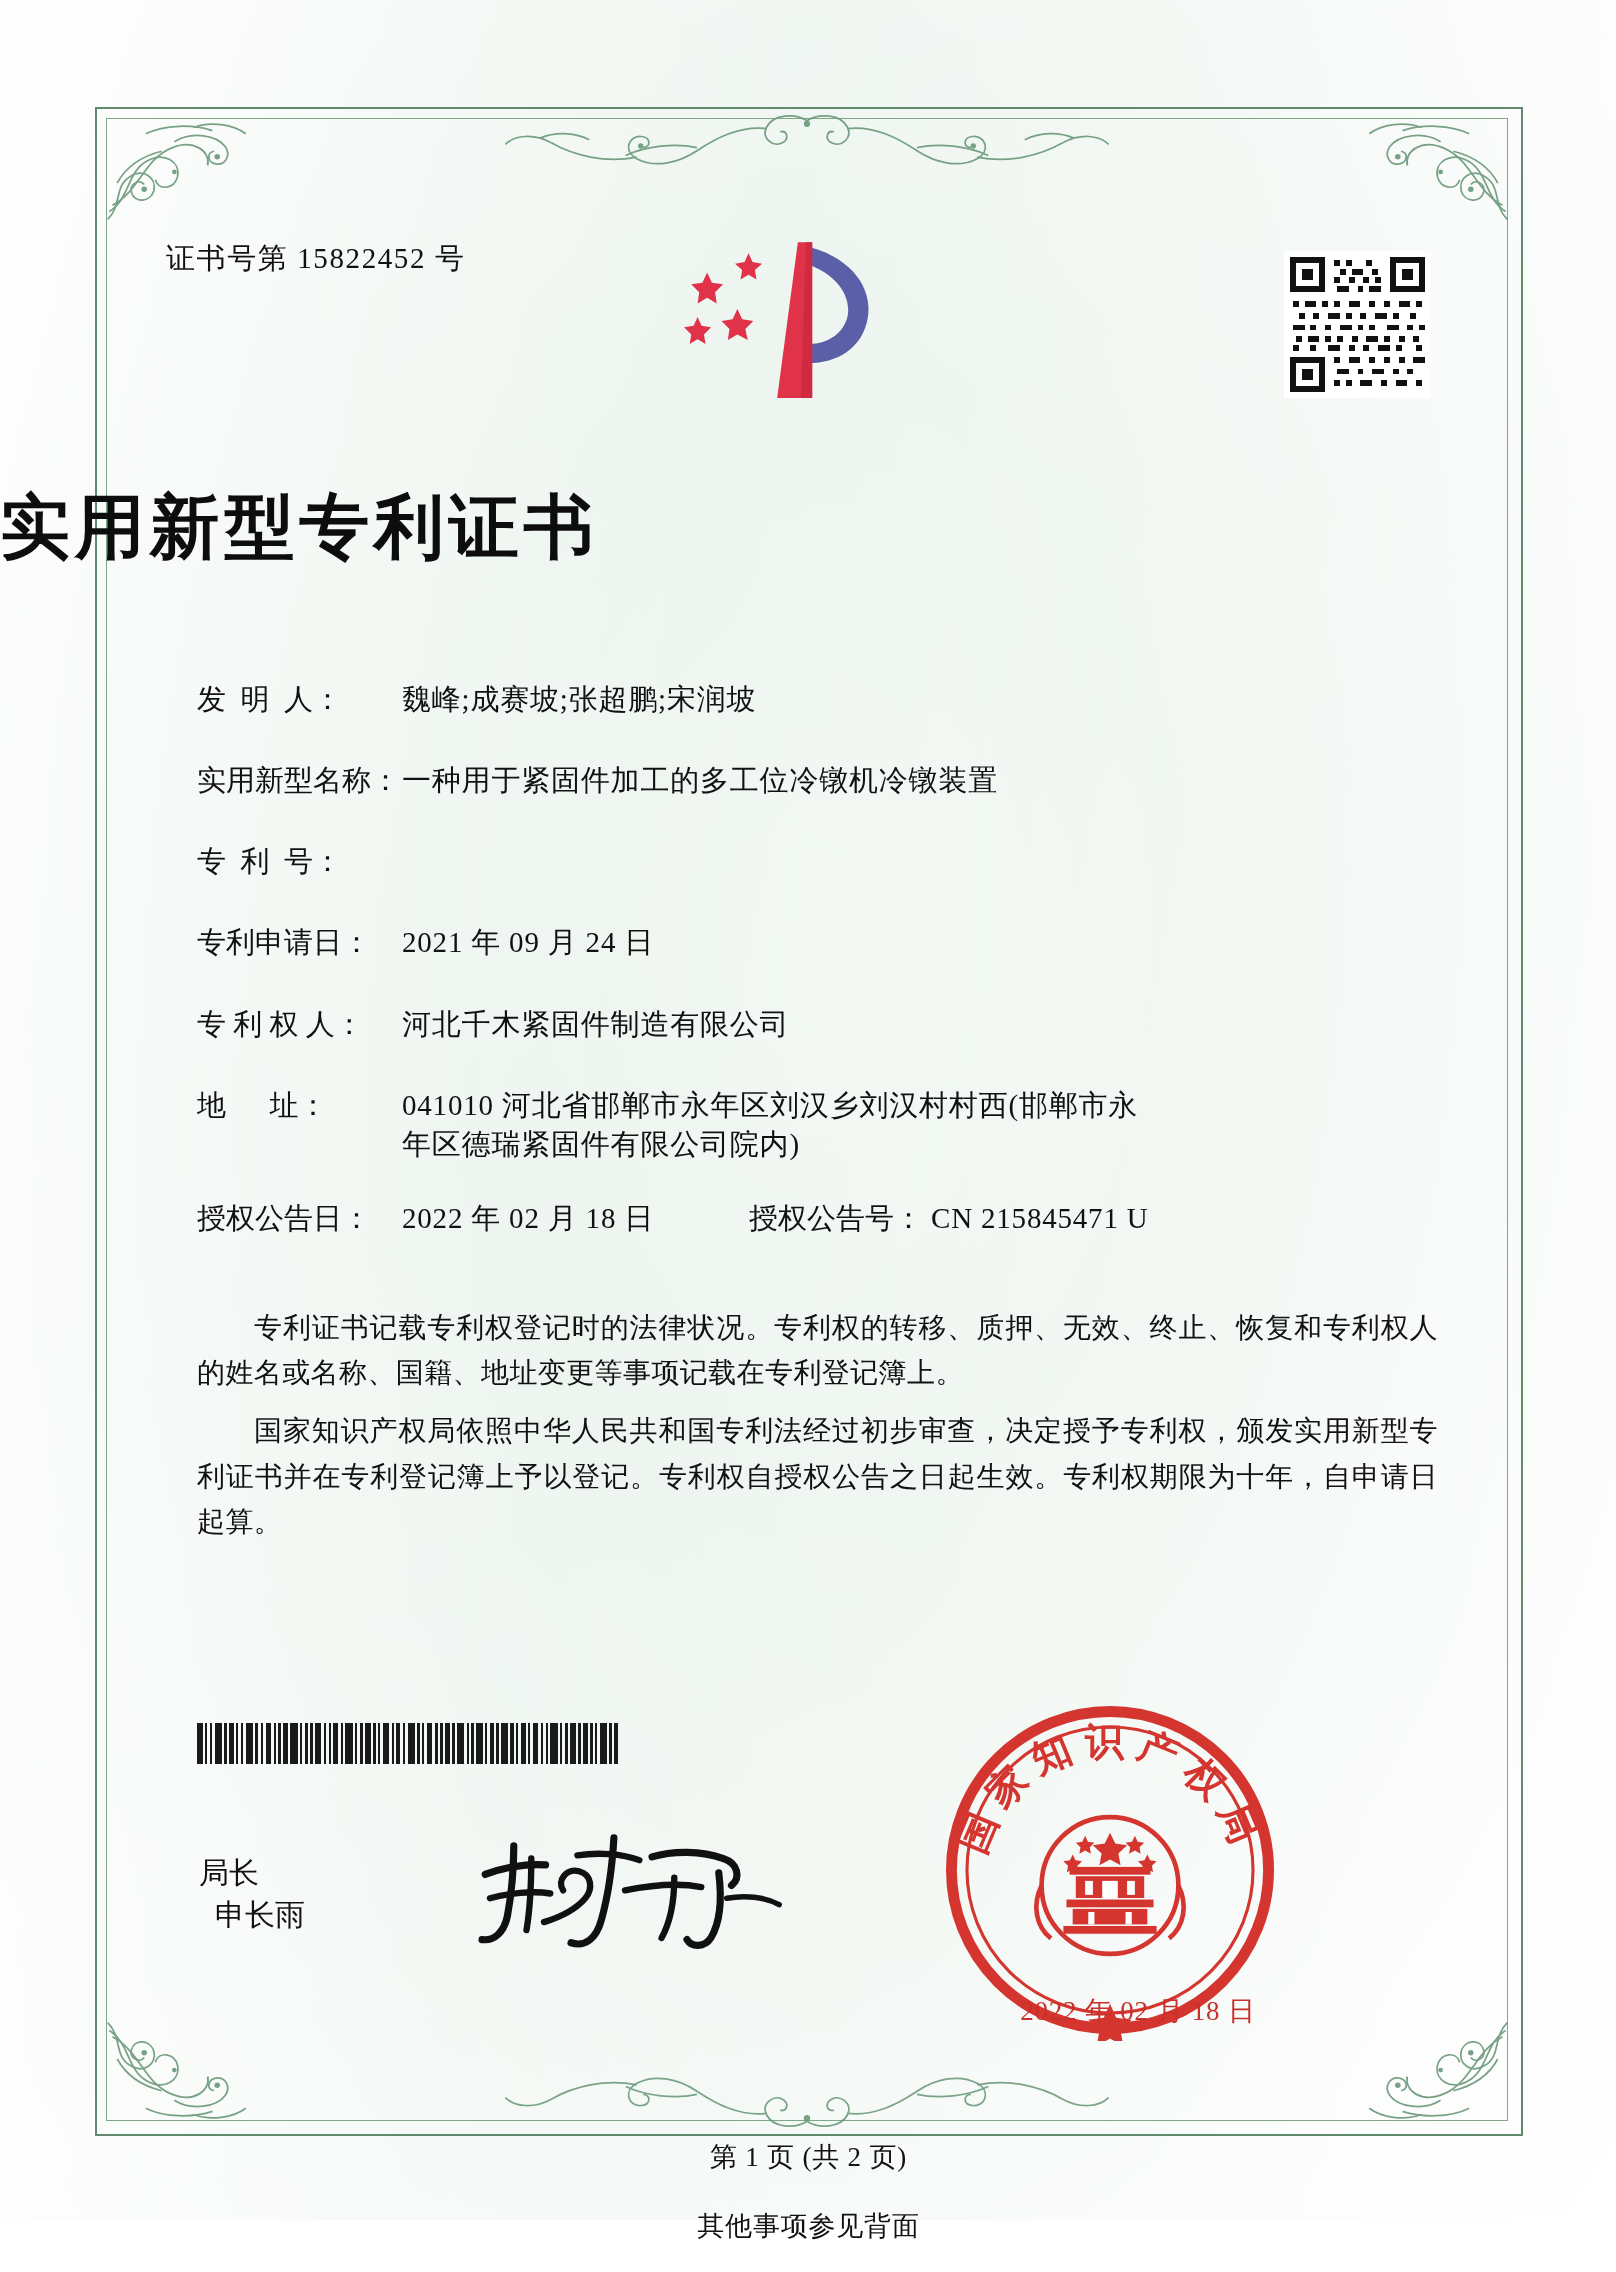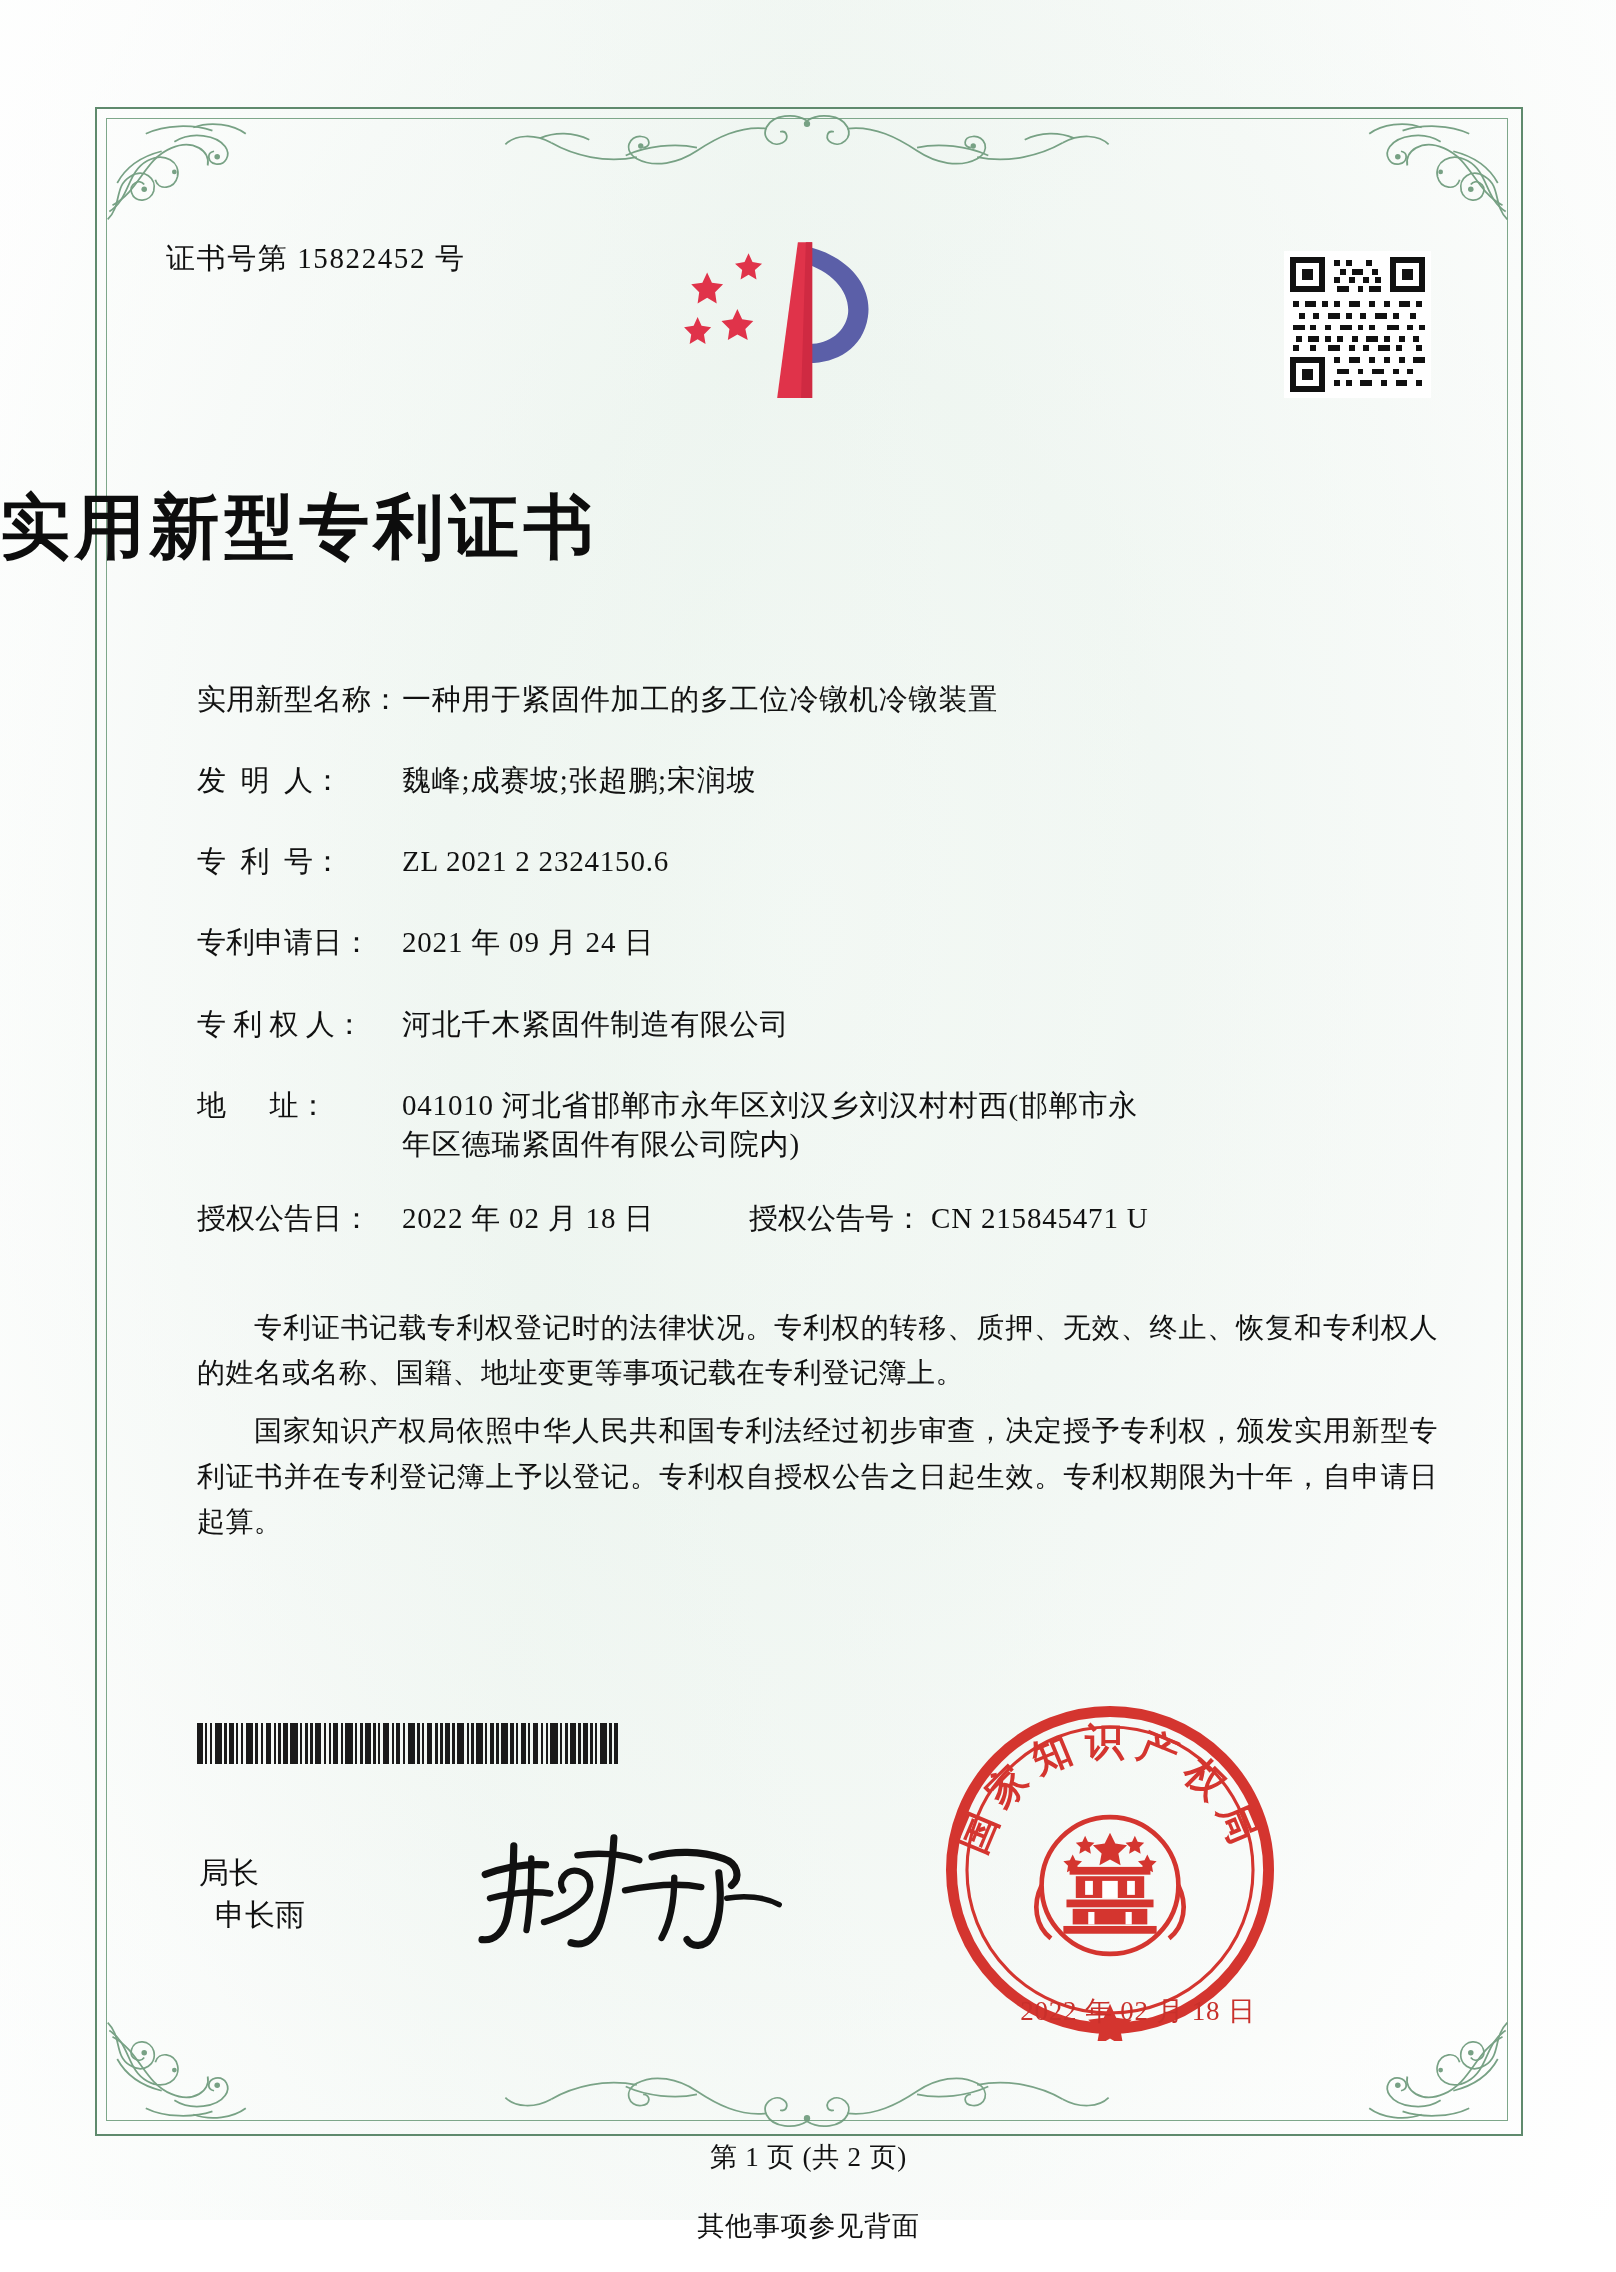--- a/index.html
+++ b/index.html
@@ -451,30 +451,29 @@
         <rect x="76" y="88" width="8" height="4"></rect>
           <rect x="90" y="88" width="4" height="4"></rect>
       </g>
     </svg>
   </div>
 
   <div class="title">实用新型专利证书</div>
 
   <div class="fields">
     <div class="field-row">
+      <div class="field-label">发  明  人：</div>
+      <div class="field-value">魏峰;成赛坡;张超鹏;宋润坡</div>
+    </div>
+    <div class="field-row">
       <div class="field-label">实用新型名称：</div>
       <div class="field-value">一种用于紧固件加工的多工位冷镦机冷镦装置</div>
     </div>
     <div class="field-row">
-      <div class="field-label">发  明  人：</div>
-      <div class="field-value">魏峰;成赛坡;张超鹏;宋润坡</div>
-    </div>
-    <div class="field-row">
       <div class="field-label">专  利  号：</div>
-      <div class="field-value">ZL 2021 2 2324150.6</div>
     </div>
     <div class="field-row">
       <div class="field-label">专利申请日：</div>
       <div class="field-value">2021 年 09 月 24 日</div>
     </div>
     <div class="field-row">
       <div class="field-label">专 利 权 人：</div>
       <div class="field-value">河北千木紧固件制造有限公司</div>
     </div>
     <div class="field-row" id="address-row">

